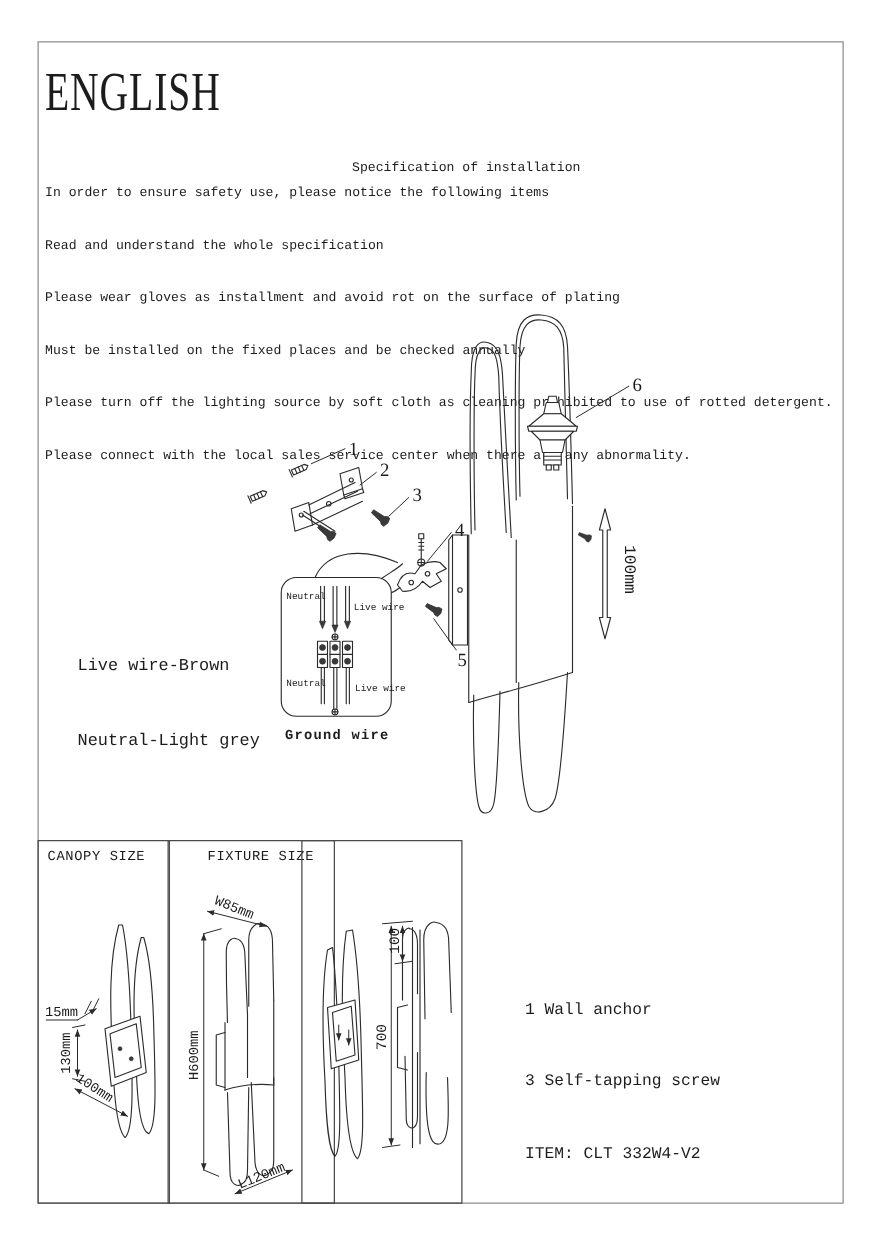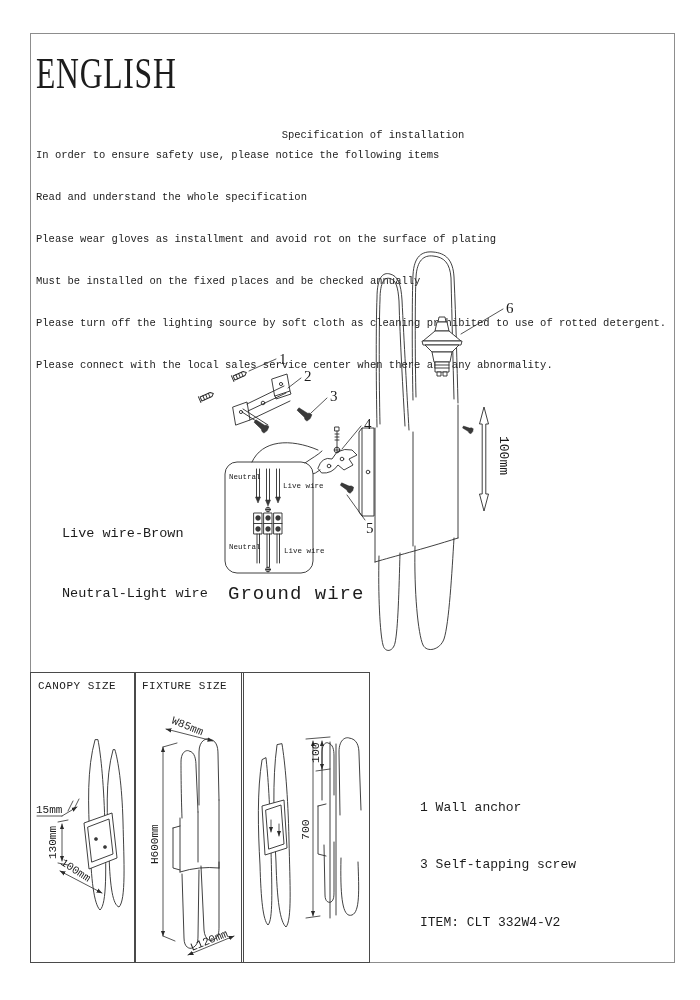--- a/index.html
+++ b/index.html
@@ -5,24 +5,24 @@
   html,body{margin:0;padding:0;}
   body{width:700px;height:1000px;background:#ffffff;position:relative;overflow:hidden;
        font-family:"Liberation Mono",monospace;color:#1c1c1c;}
   .abs{position:absolute;}
   .page-border{left:30px;top:33px;width:643px;height:928px;border:1px solid #8d8d8d;}
   .heading{left:36px;top:52px;font-family:"Liberation Serif",serif;font-size:44px;line-height:1;
            transform:scaleX(0.72);transform-origin:left top;letter-spacing:1px;white-space:nowrap;}
   .spec-title{left:90px;top:104px;width:566px;text-align:center;font-size:10.5px;white-space:nowrap;margin-top:25px;}
   .spec-lines{left:36px;top:120px;font-size:10.5px;line-height:14px;white-space:pre;}
   .wire-colors{left:52px;top:484px;font-size:13.5px;line-height:20px;white-space:pre;margin-left:10px;}
-  .ground-caption{left:228px;top:583px;font-size:19px;letter-spacing:1px;white-space:nowrap;}
+  .ground-caption{left:228px;top:583px;font-size:11px;letter-spacing:1px;white-space:nowrap;font-weight:bold;}
   .box{border:1px solid #4a4a4a;}
   .box1{left:30px;top:672px;width:104px;height:289px;}
-  .box2{left:134px;top:672px;width:108px;height:289px;}
+  .box2{left:134px;top:672px;width:108px;height:289px;padding-left:24px;}
   .box3{left:241px;top:672px;width:127px;height:289px;}
   .box-title{margin:7px 0 0 7px;font-size:11px;letter-spacing:0.5px;white-space:nowrap;}
   .parts{left:420px;top:760px;font-size:13px;line-height:19px;white-space:pre;}
   .item-code{left:420px;top:915px;font-size:13px;white-space:nowrap;}
   svg.diagram{position:absolute;left:0;top:0;pointer-events:none;}
   svg .ln{stroke:#2b2b2b;fill:none;stroke-width:0.9;stroke-linecap:round;stroke-linejoin:round;}
   svg .dl{stroke:#2b2b2b;fill:none;stroke-width:0.8;stroke-linecap:round;}
   svg .wf{stroke:#2b2b2b;fill:#ffffff;stroke-width:0.9;stroke-linejoin:round;}
   svg .fd{fill:#3a3a3a;stroke:#2b2b2b;stroke-width:0.5;}
   svg text{fill:#1c1c1c;stroke:none;font-family:"Liberation Mono",monospace;}
@@ -43,21 +43,21 @@
   <div>In order to ensure safety use, please notice the following items</div>
   <div>Read and understand the whole specification</div>
   <div>Please wear gloves as installment and avoid rot on the surface of plating</div>
   <div>Must be installed on the fixed places and be checked annually</div>
   <div>Please turn off the lighting source by soft cloth as cleaning prohibited to use of rotted detergent.</div>
   <div>Please connect with the local sales service center when there are any abnormality.</div>
 </div>
 
 <div class="abs wire-colors">
   <div>Live wire-Brown</div>
-  <div>Neutral-Light wire</div>
+  <div>Neutral-Light grey</div>
 </div>
 
 <div class="abs ground-caption">Ground wire</div>
 
 <div class="abs box box1">
   <div class="box-title">CANOPY SIZE</div>
 </div>
 <div class="abs box box2">
   <div class="box-title">FIXTURE SIZE</div>
 </div>

